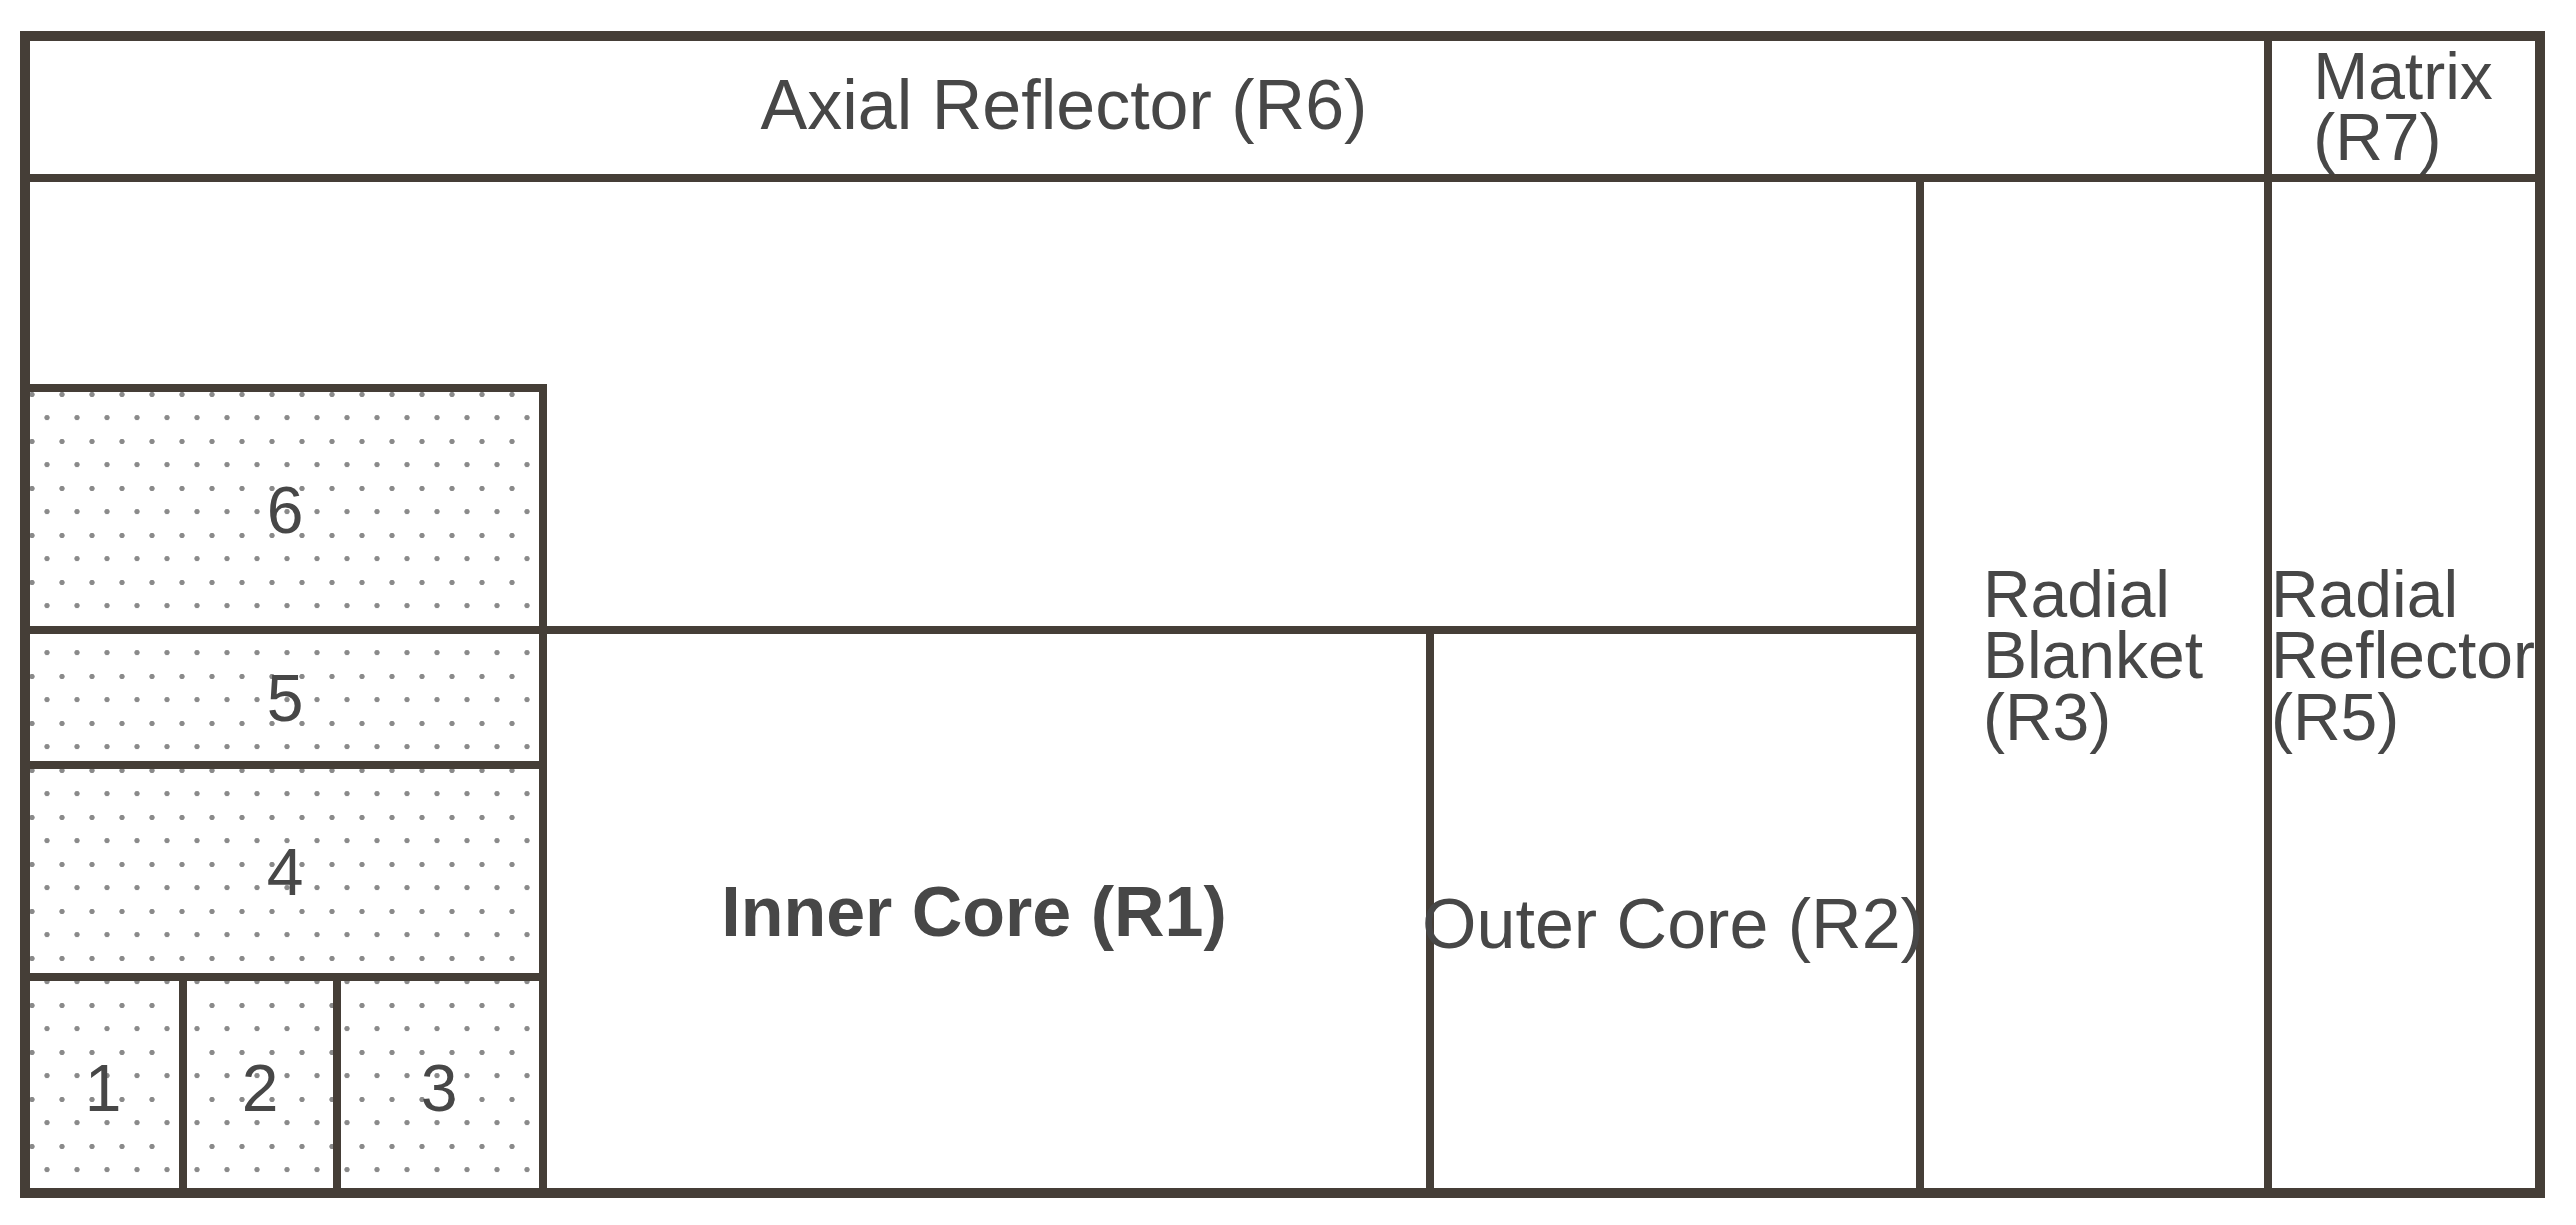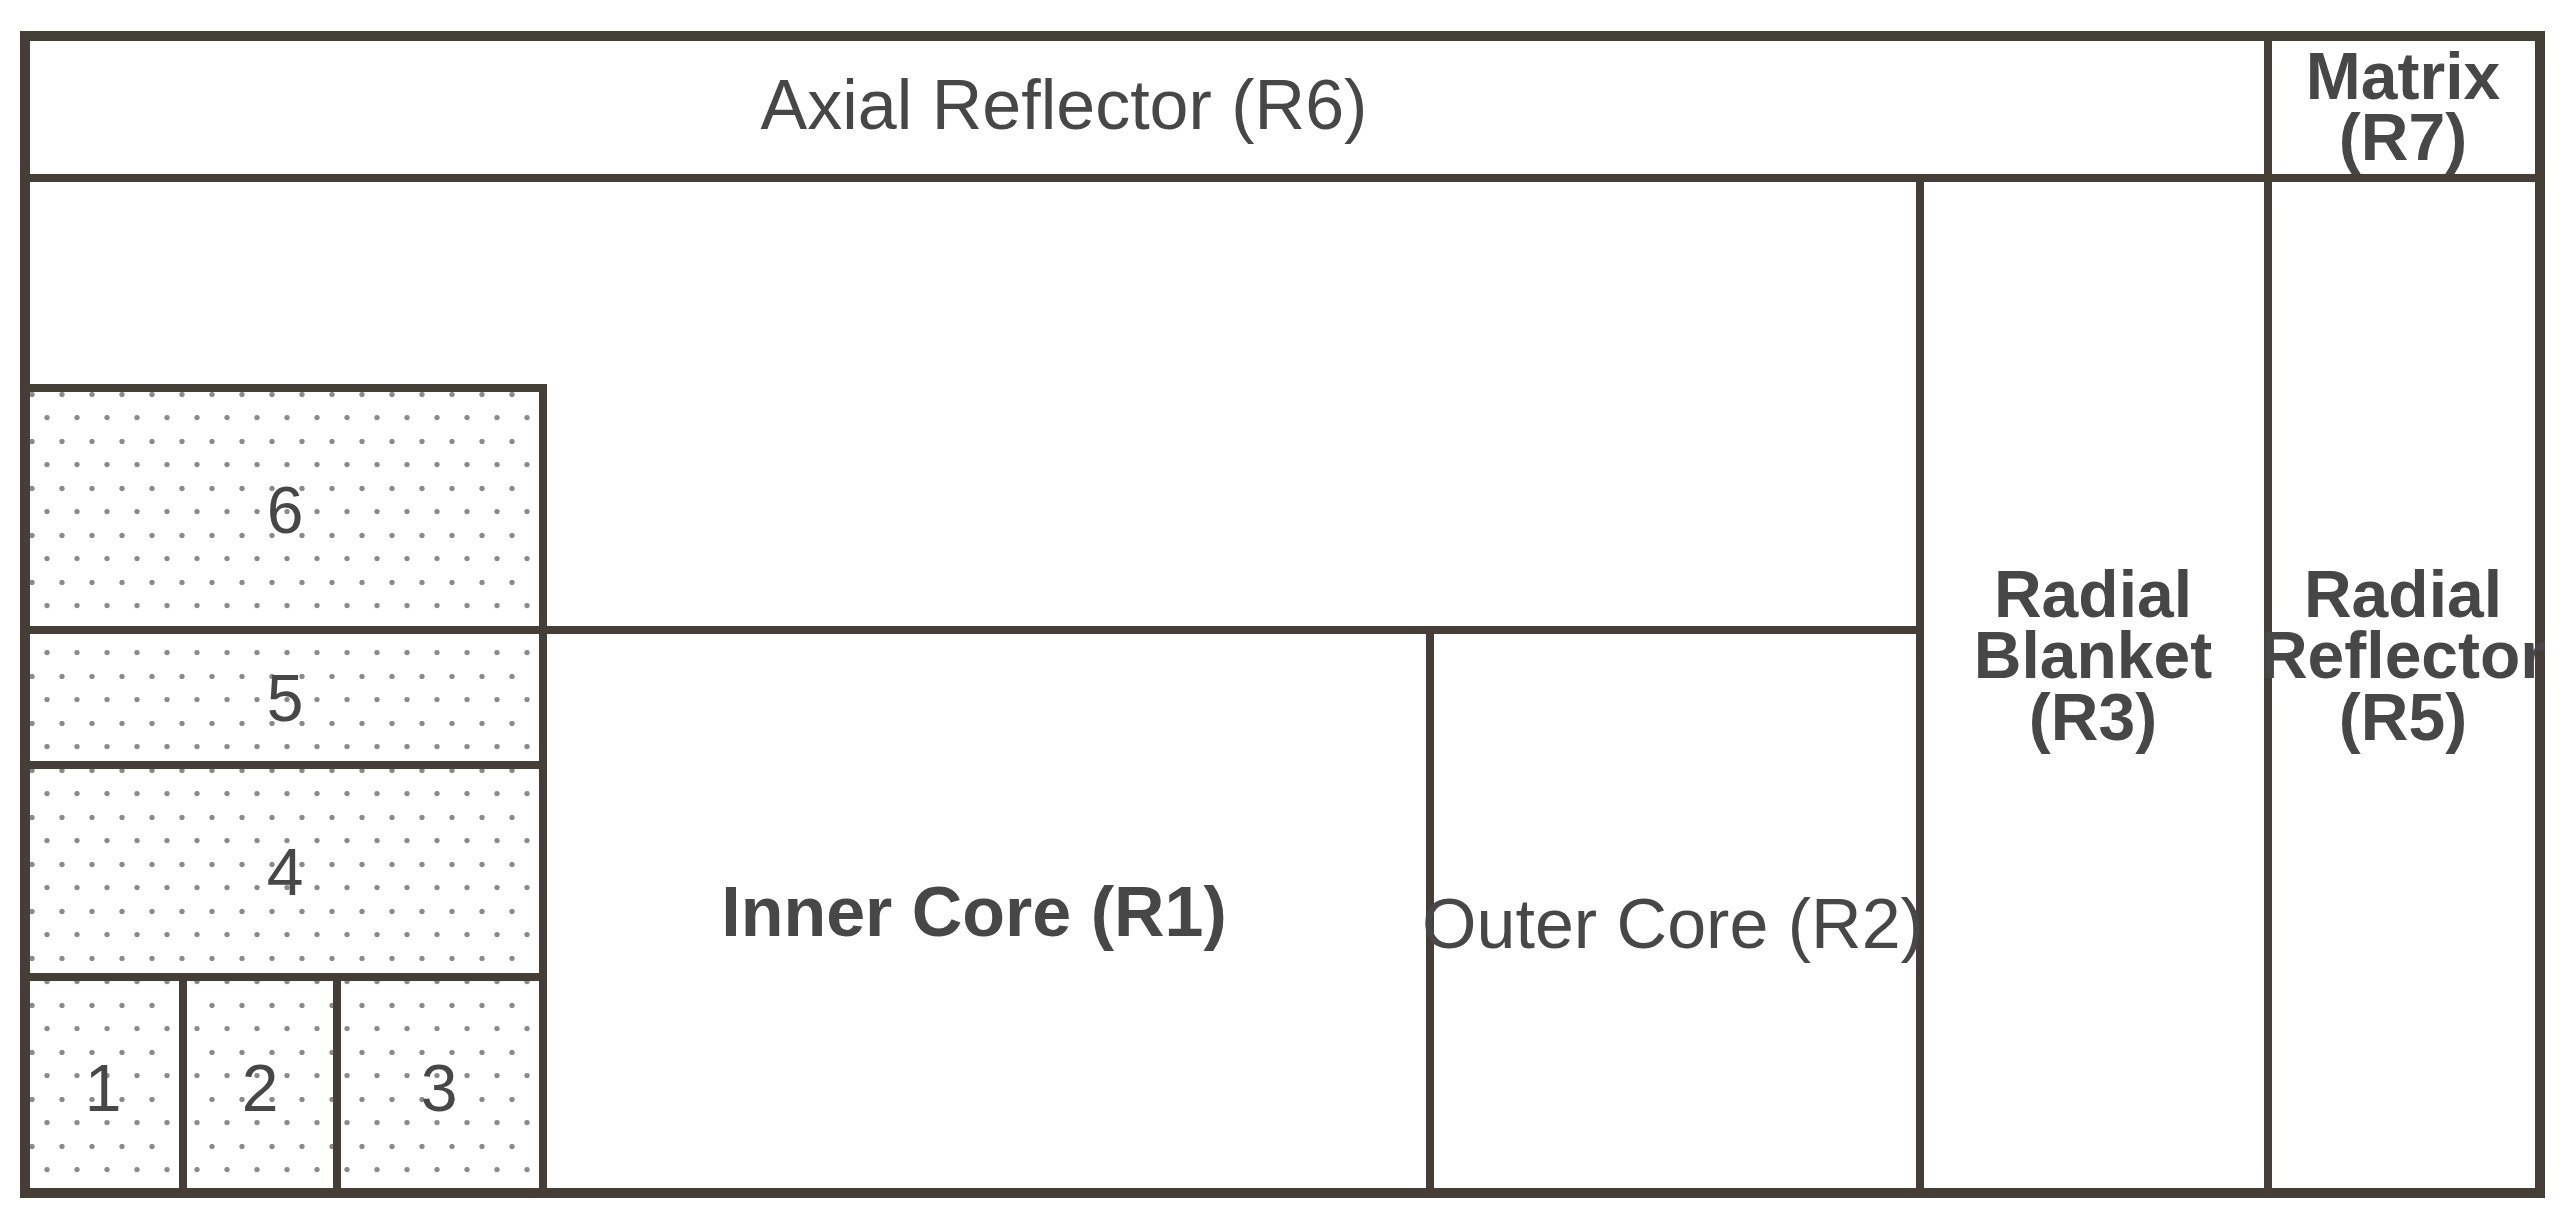--- a/index.html
+++ b/index.html
@@ -32,25 +32,24 @@
     background-image:
       radial-gradient(circle, var(--dot) 2.3px, rgba(0,0,0,0) 3px),
       radial-gradient(circle, var(--dot) 2.3px, rgba(0,0,0,0) 3px);
     background-size: 30px 47px, 30px 47px;
     background-position: 7px 6.1px, 22px 30px;
   }
   .lbl {
     position: absolute;
     transform: translate(-50%, -50%);
     white-space: nowrap;
-    text-align: center;
     line-height: 1;
     color: var(--text);
   }
-  .lbl.multi { line-height: 0.93; font-weight: bold; }
+  .lbl.multi { line-height: 0.93; }
   .f80 { font-size: 70px; }
   .f75 { font-size: 66px; }
   .lbl span { display: block; }
 </style>
 </head>
 <body>
 
 <div class="canvas">
 
   <div class="stipple" style="left:24.6px; top:388px; width:517px; height:805px;"></div>

